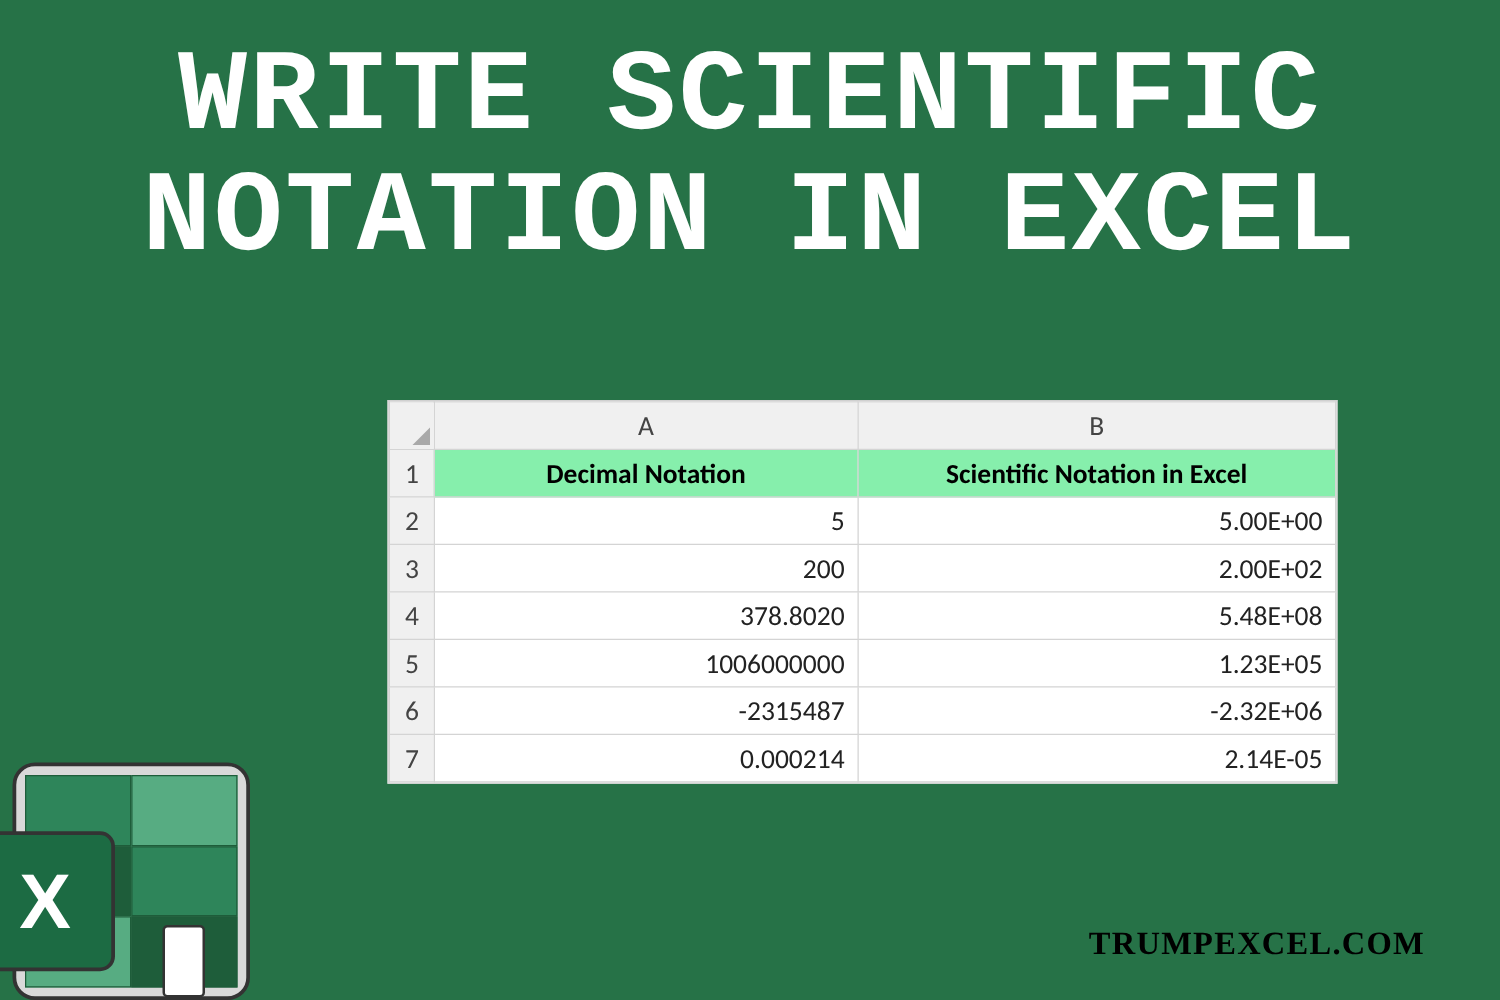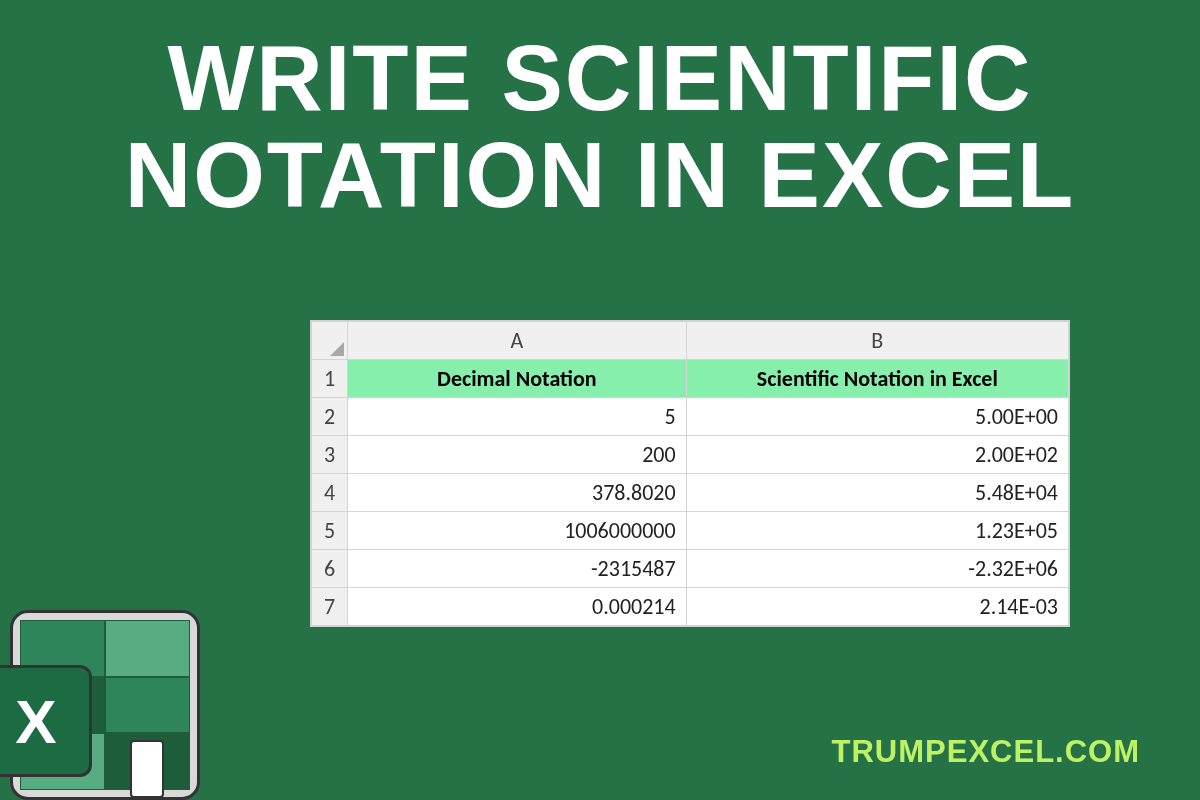--- a/index.html
+++ b/index.html
@@ -12,21 +12,21 @@
     overflow: hidden;
   }
   .title {
     text-align: center;
     color: #ffffff;
     font-weight: 900;
     font-size: 92px;
     line-height: 1.05;
     letter-spacing: 2px;
     padding-top: 30px;
-    font-family: Liberation Sans, sans-serif;
+    font-family: Liberation Mono, monospace;
   }
   .sheet {
     position: absolute;
     left: 310px;
     top: 320px;
     width: 760px;
     background: #ffffff;
     border: 1px solid #d0d0d0;
   }
   .sheet table {
@@ -138,24 +138,24 @@
     height: 58px;
     background: #fff;
     border-radius: 4px;
     border: 2px solid #333;
   }
 
   .brand {
     position: absolute;
     right: 60px;
     bottom: 30px;
-    color: #bef264;
-    font-family: Liberation Sans, sans-serif;
+    color: #000000;
+    font-family: Liberation Serif, serif;
     font-weight: 900;
-    font-size: 31px;
+    font-size: 26px;
     letter-spacing: 1px;
   }
 </style>
 </head>
 <body>
 
 <div class="title">
   <div>WRITE SCIENTIFIC</div>
   <div>NOTATION IN EXCEL</div>
 </div>
@@ -179,36 +179,36 @@
       <td class="num">5.00E+00</td>
     </tr>
     <tr>
       <th class="rowhead">3</th>
       <td class="num">200</td>
       <td class="num">2.00E+02</td>
     </tr>
     <tr>
       <th class="rowhead">4</th>
       <td class="num">378.8020</td>
-      <td class="num">5.48E+04</td>
+      <td class="num">5.48E+08</td>
     </tr>
     <tr>
       <th class="rowhead">5</th>
       <td class="num">1006000000</td>
       <td class="num">1.23E+05</td>
     </tr>
     <tr>
       <th class="rowhead">6</th>
       <td class="num">-2315487</td>
       <td class="num">-2.32E+06</td>
     </tr>
     <tr>
       <th class="rowhead">7</th>
       <td class="num">0.000214</td>
-      <td class="num">2.14E-03</td>
+      <td class="num">2.14E-05</td>
     </tr>
   </tbody>
     </table>
 </div>
 
 <div class="excel-icon">
   <div class="back-frame"></div>
   <div class="grid">
     <div class="g1"></div>
       <div class="g2"></div>

